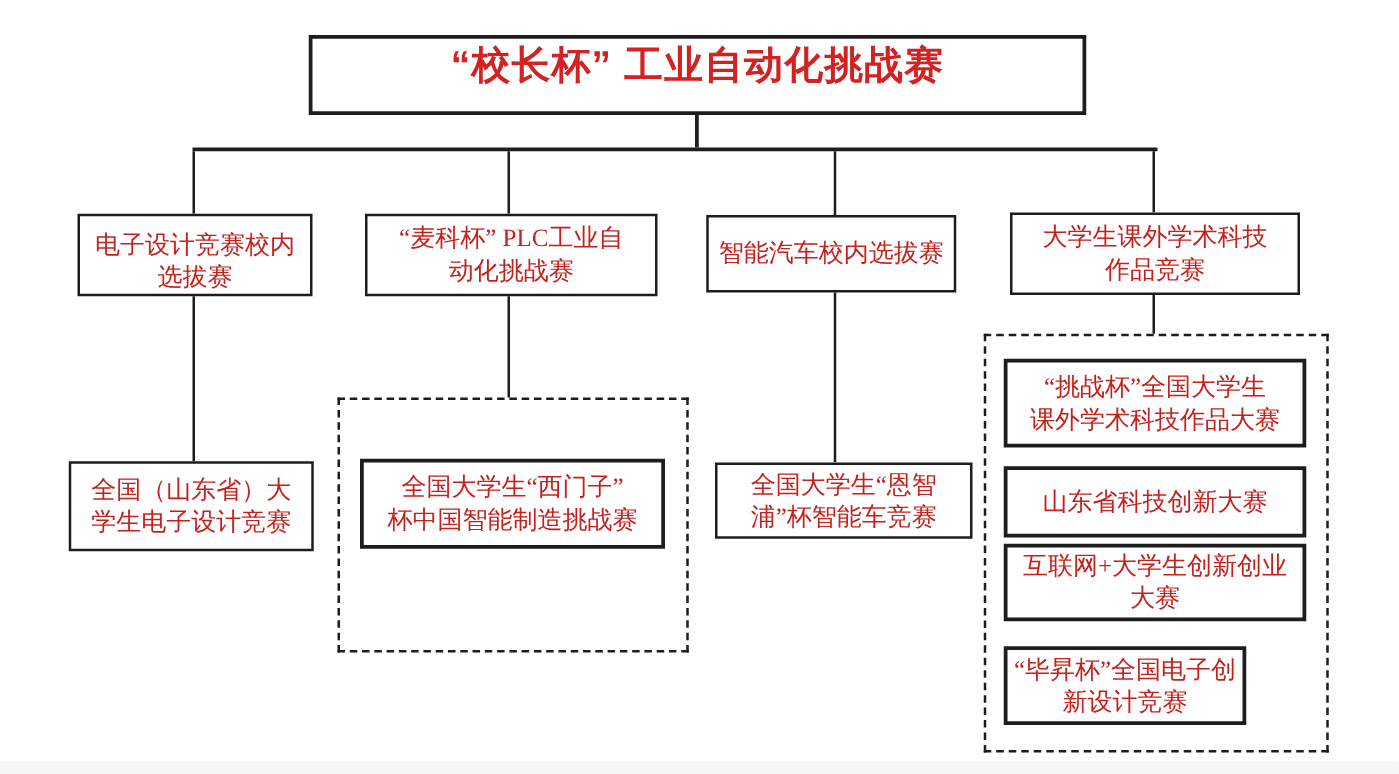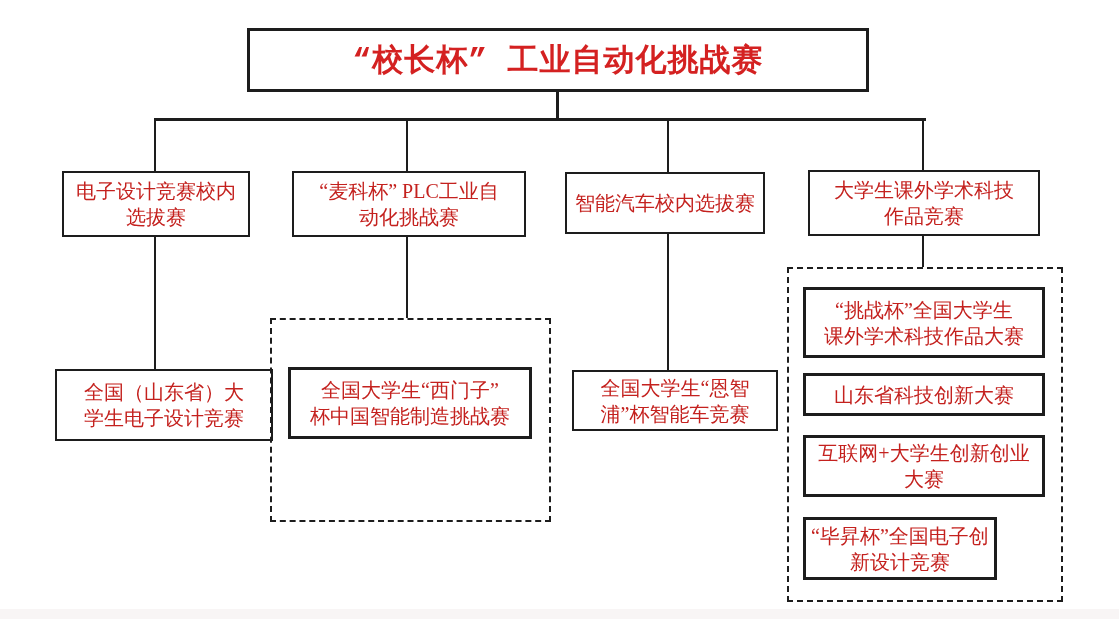--- a/index.html
+++ b/index.html
@@ -33,23 +33,23 @@
   }
   .box.thick { border-width: 3px; }
   
   .title-box {
     position: absolute;
     left: 247px; top: 28px; width: 622px; height: 64px;
     box-sizing: border-box;
     border: 3px solid var(--line, #1d1d1d);
     background: #ffffff;
     display: flex;
-    align-items: center;
+    align-items: flex-start;
     justify-content: center;
-    font-family: Liberation Mono, monospace;
+    font-family: Liberation Sans, sans-serif;
     font-weight: 700;
     font-size: 31px;
     letter-spacing: 1px;
     color: var(--title-text, #d42121);
     white-space: pre;
   }
   
   .dashed-group {
     position: absolute;
     box-sizing: border-box;
@@ -71,63 +71,63 @@
     <span>“校长杯” 工业自动化挑战赛</span>
   </div>
 
   <div class="line" style="left:556px; top:92px;  width:3px;  height:26px;"></div>
   <div class="line" style="left:154px; top:118px; width:772px; height:3px;"></div>
   <div class="line" style="left:154px; top:121px; width:2px;  height:50px;"></div>
   <div class="line" style="left:406px; top:121px; width:2px;  height:50px;"></div>
   <div class="line" style="left:667px; top:121px; width:2px;  height:51px;"></div>
   <div class="line" style="left:922px; top:121px; width:2px;  height:49px;"></div>
 
-  <div class="box" style="left:62px;  top:171px; width:188px; height:66px;">
+  <div class="box" style="left:62px;  top:171px; width:188px; height:66px;align-items:flex-end;">
     <span>电子设计竞赛校内
 选拔赛</span>
   </div>
   <div class="box" style="left:292px; top:171px; width:234px; height:66px;">
     <span>“麦科杯” PLC工业自
 动化挑战赛</span>
   </div>
   <div class="box" style="left:565px; top:172px; width:200px; height:62px;">
     <span>智能汽车校内选拔赛</span>
   </div>
   <div class="box" style="left:808px; top:170px; width:232px; height:66px;">
     <span>大学生课外学术科技
 作品竞赛</span>
   </div>
 
   <div class="line" style="left:154px; top:237px; width:2px; height:132px;"></div>
   <div class="line" style="left:406px; top:237px; width:2px; height:81px;"></div>
   <div class="line" style="left:667px; top:234px; width:2px; height:136px;"></div>
   <div class="line" style="left:922px; top:236px; width:2px; height:31px;"></div>
 
-  <div class="box" style="left:55px; top:369px; width:218px; height:72px;">
+  <div class="box" style="left:55px; top:369px; width:196px; height:72px;">
     <span>全国（山东省）大
 学生电子设计竞赛</span>
   </div>
 
   <div class="dashed-group" style="left:270px; top:318px; width:281px; height:204px;"></div>
   <div class="box thick" style="left:288px; top:343px; width:244px; height:72px;margin-top:24px;">
     <span>全国大学生“西门子”
 杯中国智能制造挑战赛</span>
   </div>
 
   <div class="box" style="left:572px; top:370px; width:206px; height:61px;">
     <span>全国大学生“恩智
 浦”杯智能车竞赛</span>
   </div>
 
   <div class="dashed-group" style="left:787px; top:267px; width:276px; height:335px;"></div>
   <div class="box thick" style="left:803px; top:287px; width:242px; height:71px;">
     <span>“挑战杯”全国大学生
 课外学术科技作品大赛</span>
   </div>
-  <div class="box thick" style="left:803px; top:373px; width:242px; height:43px;">
+  <div class="box thick" style="left:803px; top:373px; width:242px; height:57px;">
     <span>山东省科技创新大赛</span>
   </div>
   <div class="box thick" style="left:803px; top:435px; width:242px; height:62px;">
     <span>互联网+大学生创新创业
 大赛</span>
   </div>
   <div class="box thick" style="left:803px; top:517px; width:194px; height:63px;">
     <span>“毕昇杯”全国电子创
 新设计竞赛</span>
   </div>

